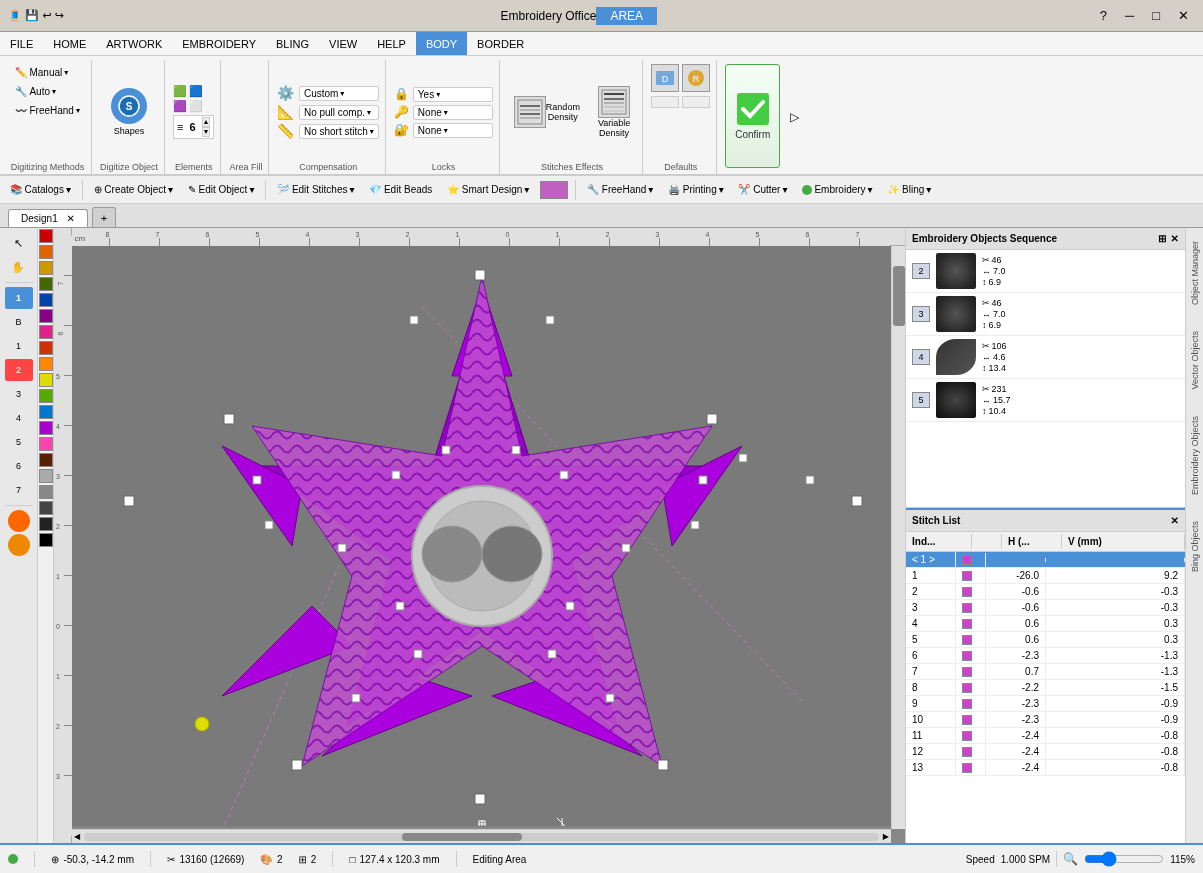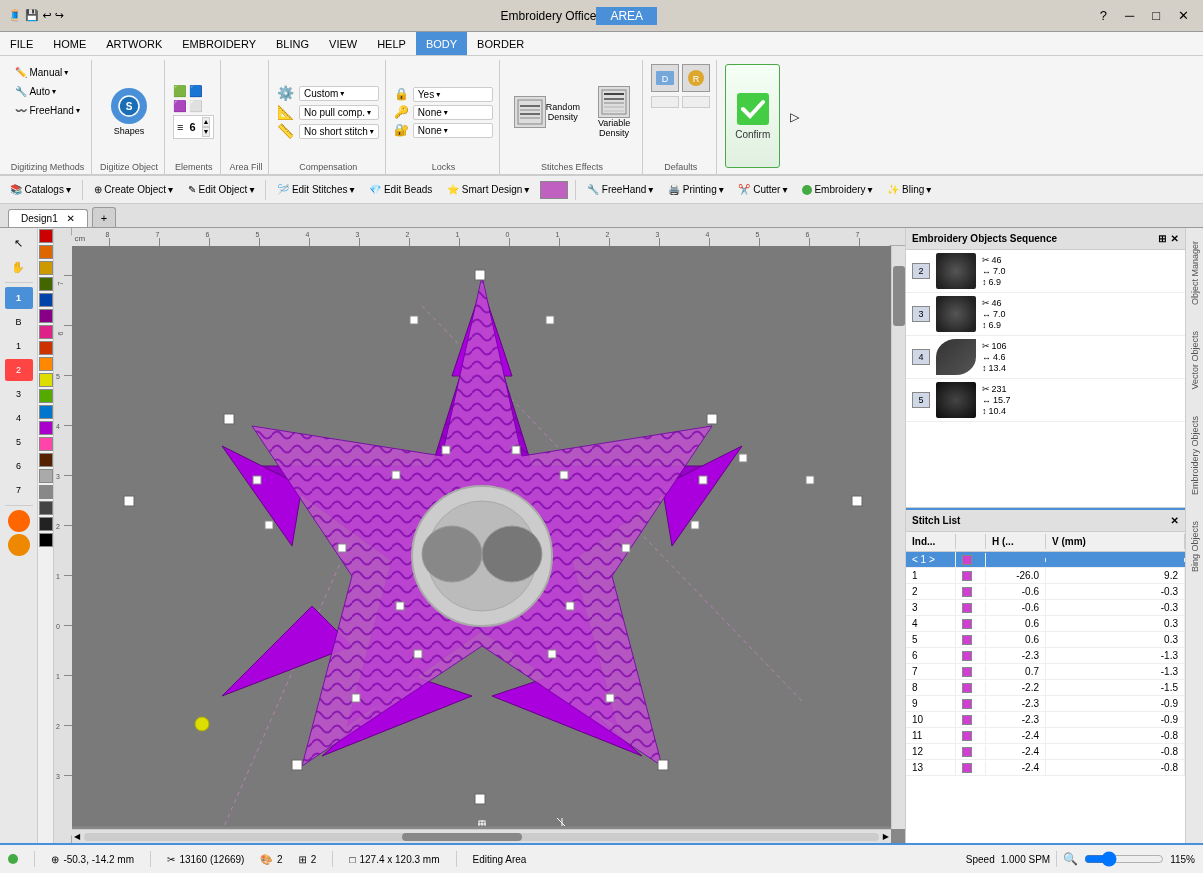--- a/index.html
+++ b/index.html
@@ -1030,21 +1030,21 @@
       </div>
     </div>
 
     <div id="stitch-panel">
       <div class="panel-header">
         <span>Stitch List</span>
         <span style="cursor:pointer;">✕</span>
       </div>
 
       <div class="stitch-table-header">
-        <div class="stitch-col-header" style="width:50px;">Ind...</div>
+        <div class="stitch-col-header" style="width:66px;">Ind...</div>
         <div class="stitch-col-header" style="width:30px;"></div>
         <div class="stitch-col-header" style="width:60px;">H (...</div>
         <div class="stitch-col-header" style="flex:1;">V (mm)</div>
       </div>
       <div class="stitch-list-body">
 
         <div class="stitch-row active">
           <div class="stitch-cell" style="width:50px;">&lt; 1 &gt;</div>
           <div class="stitch-cell" style="width:30px;">
             <div class="color-dot" style="background:#d040d0;"></div>

